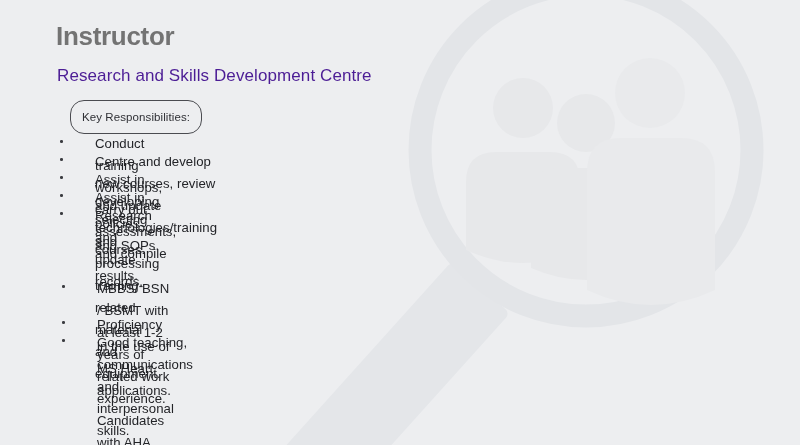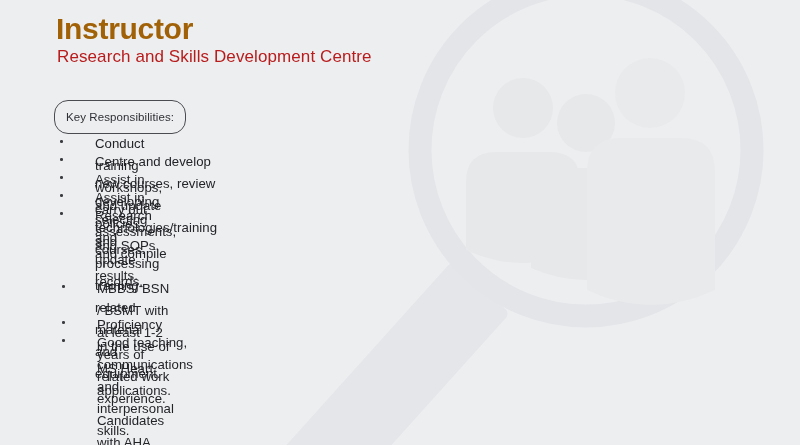--- a/index.html
+++ b/index.html
@@ -36,54 +36,55 @@
   #content {
     position: relative;
     z-index: 2;
     width: 800px;
     height: 445px;
   }
 
   #page-title {
     position: absolute;
     left: 56px;
-    top: 9px;
-    font-size: 30px;
+    top: 16px;
+    font-size: 26px;
     font-weight: bold;
-    color: #a16207;
+    color: #737373;
     letter-spacing: -0.3px;
     line-height: 40px;
   }
   #page-subtitle {
     position: absolute;
     left: 57px;
-    top: 46px;
+    top: 65px;
     font-size: 17px;
     font-weight: 400;
-    color: #b91c1c;
+    color: #4c1d95;
     letter-spacing: 0.1px;
     line-height: 22px;
   }
 
   .section-pill {
     position: absolute;
     display: inline-flex;
     align-items: center;
     justify-content: center;
     border: 1.4px solid #4b4c51;
     border-radius: 14px;
     color: #2f3035;
     font-size: 11.5px;
     font-weight: 400;
     letter-spacing: 0.1px;
     background: transparent;
     box-sizing: border-box;
     padding: 16px 13px;
     height: 21px;
     white-space: nowrap;
+    margin-left: 16px;
   }
   #pill-key-responsibilities {
     left: 54px;
     top: 100px;
     width: 132px;
   }
   #pill-job-requirements {
     left: 54px;
     top: 245px;
     width: 125px;

